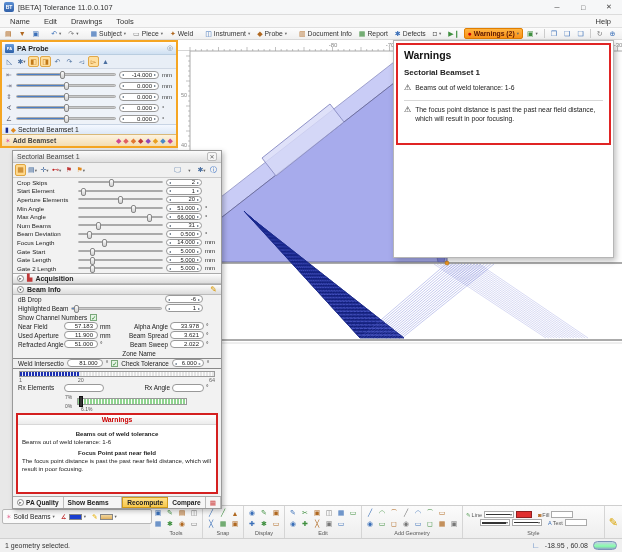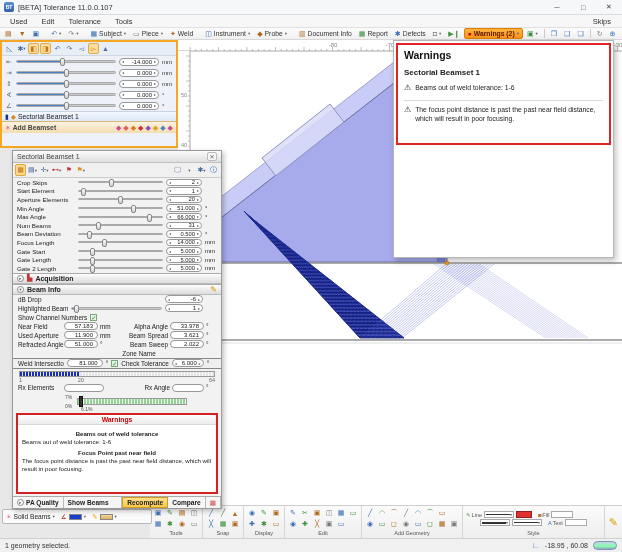--- a/index.html
+++ b/index.html
@@ -175,25 +175,25 @@
   <span class="appicon">BT</span>
   <span class="title-text">[BETA] Tolerance 11.0.0.107</span>
   <span class="winbtns">
     <span class="winbtn">─</span>
     <span class="winbtn">□</span>
     <span class="winbtn close">✕</span>
   </span>
 </div>
 
 <div class="menubar">
-  <span class="menu-item">Used</span>
+  <span class="menu-item">Name</span>
   <span class="menu-item">Edit</span>
-  <span class="menu-item">Tolerance</span>
+  <span class="menu-item">Drawings</span>
   <span class="menu-item">Tools</span>
-  <span class="menu-help">Skips</span>
+  <span class="menu-help">Help</span>
 </div>
 
 <div class="toolbar">
   <span class="tbtn">
       <span class="ic c2">▤</span>
     </span>
   <span class="tbtn">
       <span class="ic c2">▼</span>
     </span>
   <span class="tbtn">
@@ -541,20 +541,25 @@
       <text x="383" y="7" text-anchor="middle">-40</text>
       <text x="440" y="7" text-anchor="middle">-30</text>
     </g>
     <g font-size="5.5" fill="#888" font-family="Liberation Sans, sans-serif">
       <text x="6" y="57" text-anchor="middle">50</text>
       <text x="6" y="107" text-anchor="middle">40</text>
     </g>
   </svg>
 
   <div class="pa-panel">
+    <div class="pa-title">
+      <span class="pic">PA</span>
+      <b>PA Probe</b>
+      <span class="pin">◎</span>
+    </div>
     <div class="pa-tools">
       <span class="pt">◺</span>
       <span class="pt">✱<span class="caret">▾</span></span>
       <span class="pt hl" style="color:#c07818">◧</span>
       <span class="pt hl" style="color:#c07818">◨</span>
       <span class="pt">↶</span>
       <span class="pt">↷</span>
       <span class="pt">◅</span>
       <span class="pt hl" style="color:#c07818">▻</span>
       <span class="pt">▲</span>

